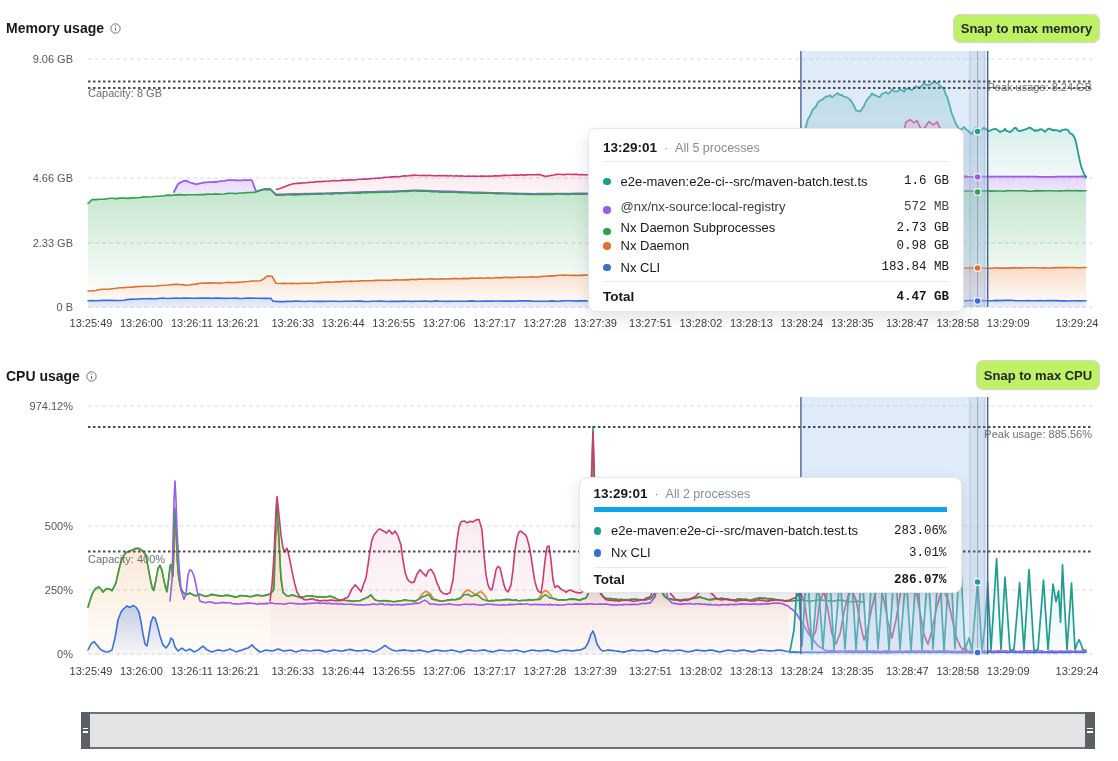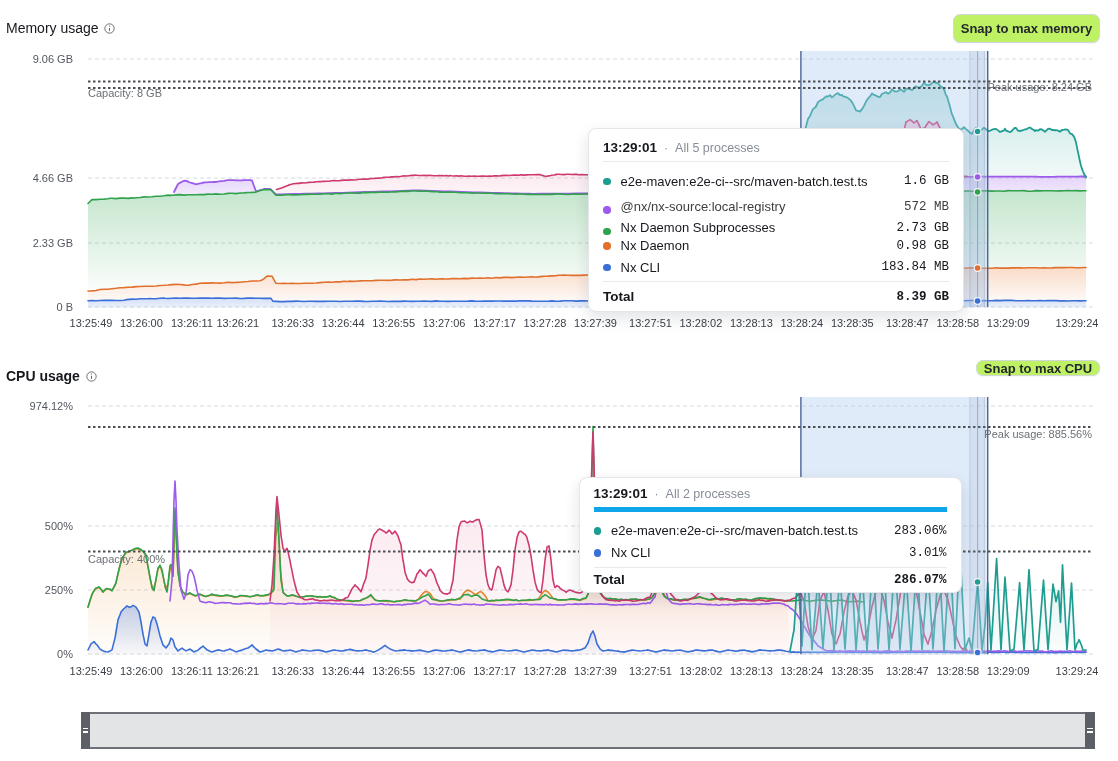--- a/index.html
+++ b/index.html
@@ -149,32 +149,32 @@
 <line x1="88" y1="551.6" x2="1093" y2="551.6" stroke="#4b4f55" stroke-width="2" stroke-dasharray="2.5 2.5"></line>
 <text x="88" y="563" font-size="11" fill="#6b7076">Capacity: 400%</text>
 <text x="1092" y="438" text-anchor="end" font-size="11" fill="#6b7076">Peak usage: 885.56%</text>
 <rect x="969.8" y="397" width="14.6" height="257.3" fill="#8fa8c8" fill-opacity="0.16"></rect>
 <line x1="969.8" y1="397" x2="969.8" y2="654.3" stroke="#7a8ba3" stroke-width="1" stroke-opacity="0.28"></line>
 <line x1="984.4" y1="397" x2="984.4" y2="654.3" stroke="#7a8ba3" stroke-width="1" stroke-opacity="0.28"></line>
 <line x1="977.6" y1="397" x2="977.6" y2="654.3" stroke="#5a6b80" stroke-width="1" stroke-opacity="0.45"></line>
 <circle cx="977.6" cy="582" r="3.4" fill="#1f9d90" stroke="#f2f5fa" stroke-width="1.2"></circle>
 <circle cx="977.6" cy="652.5" r="3.4" fill="#3a6fd8" stroke="#f2f5fa" stroke-width="1.2"></circle>
 </svg>
-<div style="position:absolute;left:6px;top:20px;font-size:14px;font-weight:400;color:#16181d;z-index:3">Memory usage <svg width="11" height="11" viewBox="0 0 12 12" style="vertical-align:-1px;margin-left:2px">
+<div style="position:absolute;left:6px;top:20px;font-size:14px;font-weight:700;color:#16181d;z-index:3">Memory usage <svg width="11" height="11" viewBox="0 0 12 12" style="vertical-align:-1px;margin-left:2px">
       <circle cx="6" cy="6" r="5.1" fill="none" stroke="#60656c" stroke-width="1"></circle>
       <line x1="6" y1="5.4" x2="6" y2="8.6" stroke="#60656c" stroke-width="1.1"></line>
       <circle cx="6" cy="3.4" r="0.7" fill="#60656c"></circle>
     </svg></div>
 <div style="position:absolute;left:6px;top:368px;font-size:14px;font-weight:700;color:#16181d;z-index:3">CPU usage <svg width="11" height="11" viewBox="0 0 12 12" style="vertical-align:-1px;margin-left:2px">
       <circle cx="6" cy="6" r="5.1" fill="none" stroke="#60656c" stroke-width="1"></circle>
       <line x1="6" y1="5.4" x2="6" y2="8.6" stroke="#60656c" stroke-width="1.1"></line>
       <circle cx="6" cy="3.4" r="0.7" fill="#60656c"></circle>
     </svg></div>
 <div class="btn" style="left:953px;top:14px;width:147px;height:28.5px">Snap to max memory</div>
-<div class="btn" style="left:976px;top:360px;width:124px;height:16px">Snap to max CPU</div>
+<div class="btn" style="left:976px;top:360px;width:124px;height:30px">Snap to max CPU</div>
 <div style="position:absolute;left:588px;top:127.5px;width:376px;background:#fff;border:1px solid #e4e6ea;border-radius:8px;box-shadow:0 6px 16px rgba(15,23,42,0.12);padding:0 14px;box-sizing:border-box;z-index:5">
     <div style="padding:9px 0 3px 0;font-size:13.5px;color:#878e99;border-bottom:1px solid #e8eaee;line-height:20px"><span style="color:#16181d;font-weight:700">13:29:01</span><span style="margin:0 7px;font-size:12px">·</span><span style="font-size:12.5px">All 5 processes</span></div>
     <div style="padding:9px 0 3px 0;border-bottom:1px solid #e8eaee">
       <div style="display:flex;align-items:center;height:21.5px;font-size:13px;color:#16181d">
         <span style="width:7.5px;height:7.5px;border-radius:50%;background:#1a9e91;margin-right:10px;flex:none"></span>
         <span style="flex:1;white-space:nowrap;overflow:hidden">e2e-maven:e2e-ci--src/maven-batch.test.ts</span>
         <span style="font-family:'Liberation Mono',monospace;font-size:12.5px;white-space:pre">  1.6 GB</span>
       </div>
       <div style="display:flex;align-items:flex-end;height:21.5px;font-size:13px;color:#404040">
         <span style="width:7.5px;height:7.5px;border-radius:50%;background:#9c5bea;margin-right:10px;flex:none"></span>
@@ -192,21 +192,21 @@
         <span style="font-family:'Liberation Mono',monospace;font-size:12.5px;white-space:pre"> 0.98 GB</span>
       </div>
       <div style="display:flex;align-items:center;height:21.5px;font-size:13px;color:#16181d">
         <span style="width:7.5px;height:7.5px;border-radius:50%;background:#3a6fd8;margin-right:10px;flex:none"></span>
         <span style="flex:1;white-space:nowrap;overflow:hidden">Nx CLI</span>
         <span style="font-family:'Liberation Mono',monospace;font-size:12.5px;white-space:pre">183.84 MB</span>
       </div>
     </div>
     <div style="display:flex;align-items:center;height:29px;font-size:13.5px;font-weight:700;color:#16181d">
       <span style="flex:1">Total</span>
-      <span style="font-family:'Liberation Mono',monospace;font-size:12.5px;font-weight:700;white-space:pre"> 8.39 GB</span>
+      <span style="font-family:'Liberation Mono',monospace;font-size:12.5px;font-weight:700;white-space:pre"> 4.47 GB</span>
     </div>
   </div>
 <div style="position:absolute;left:578.5px;top:476.8px;width:383px;background:#fff;border:1px solid #e4e6ea;border-radius:8px;box-shadow:0 6px 16px rgba(15,23,42,0.12);padding:0 14px;box-sizing:border-box;z-index:5">
     <div style="padding:6px 0 3px 0;font-size:13.5px;color:#878e99;border-bottom:5px solid #0ea5e9;line-height:20px"><span style="color:#16181d;font-weight:700">13:29:01</span><span style="margin:0 7px;font-size:12px">·</span><span style="font-size:12.5px">All 2 processes</span></div>
     <div style="padding:8px 0 3px 0;border-bottom:1px solid #e8eaee">
       <div style="display:flex;align-items:center;height:22px;font-size:13px;color:#16181d">
         <span style="width:7.5px;height:7.5px;border-radius:50%;background:#1a9e91;margin-right:10px;flex:none"></span>
         <span style="flex:1;white-space:nowrap;overflow:hidden">e2e-maven:e2e-ci--src/maven-batch.test.ts</span>
         <span style="font-family:'Liberation Mono',monospace;font-size:12.5px;white-space:pre">283.06%</span>
       </div>

